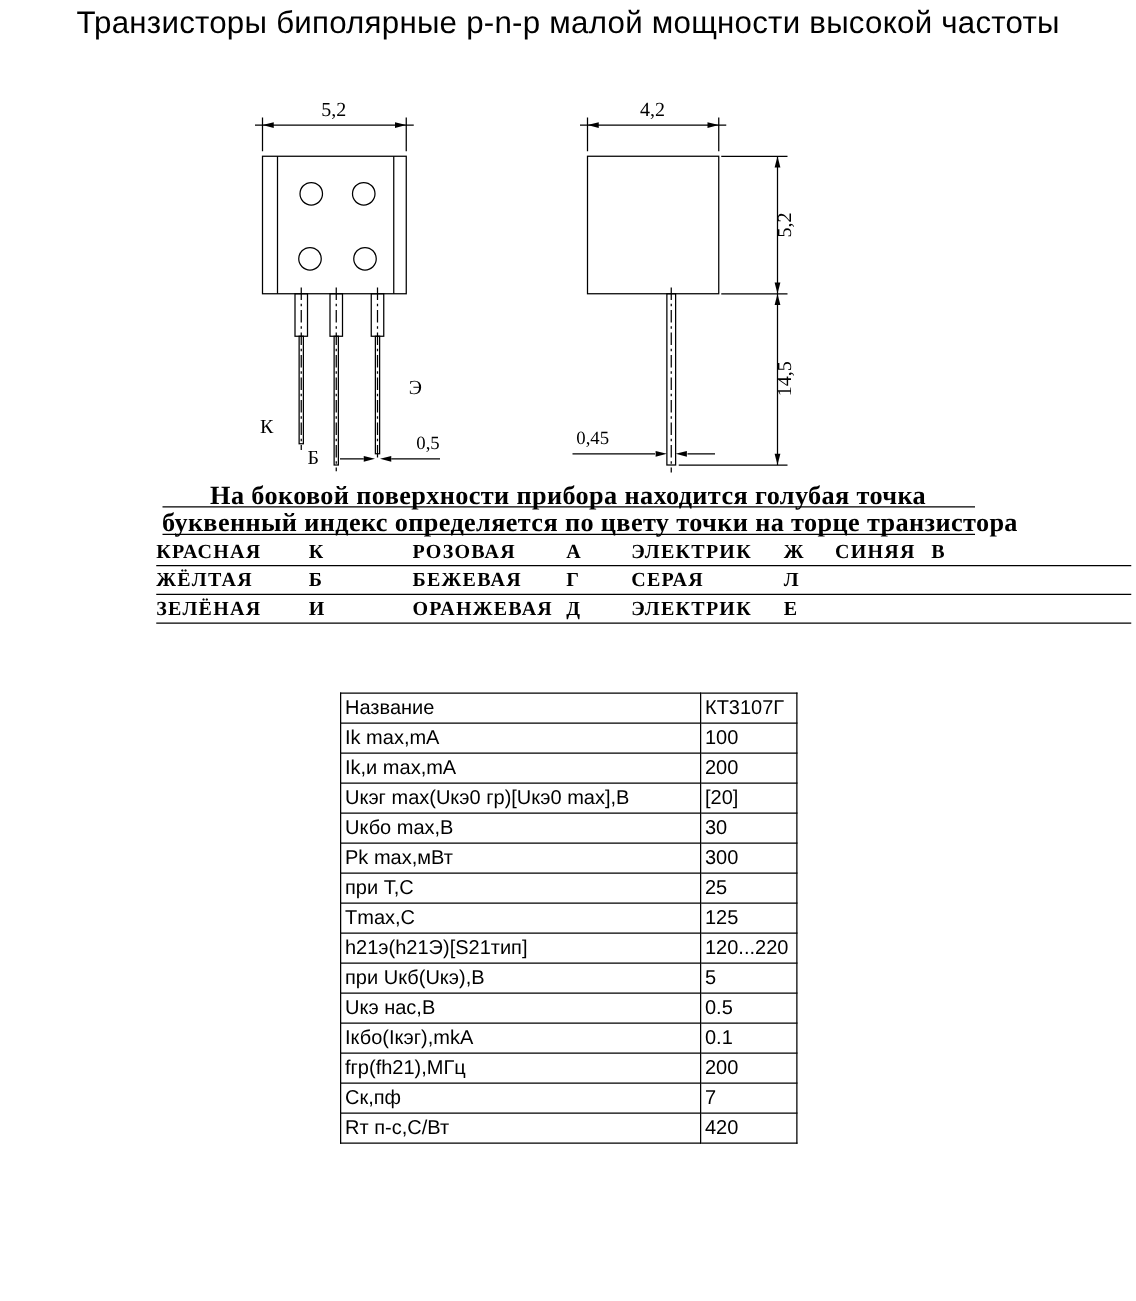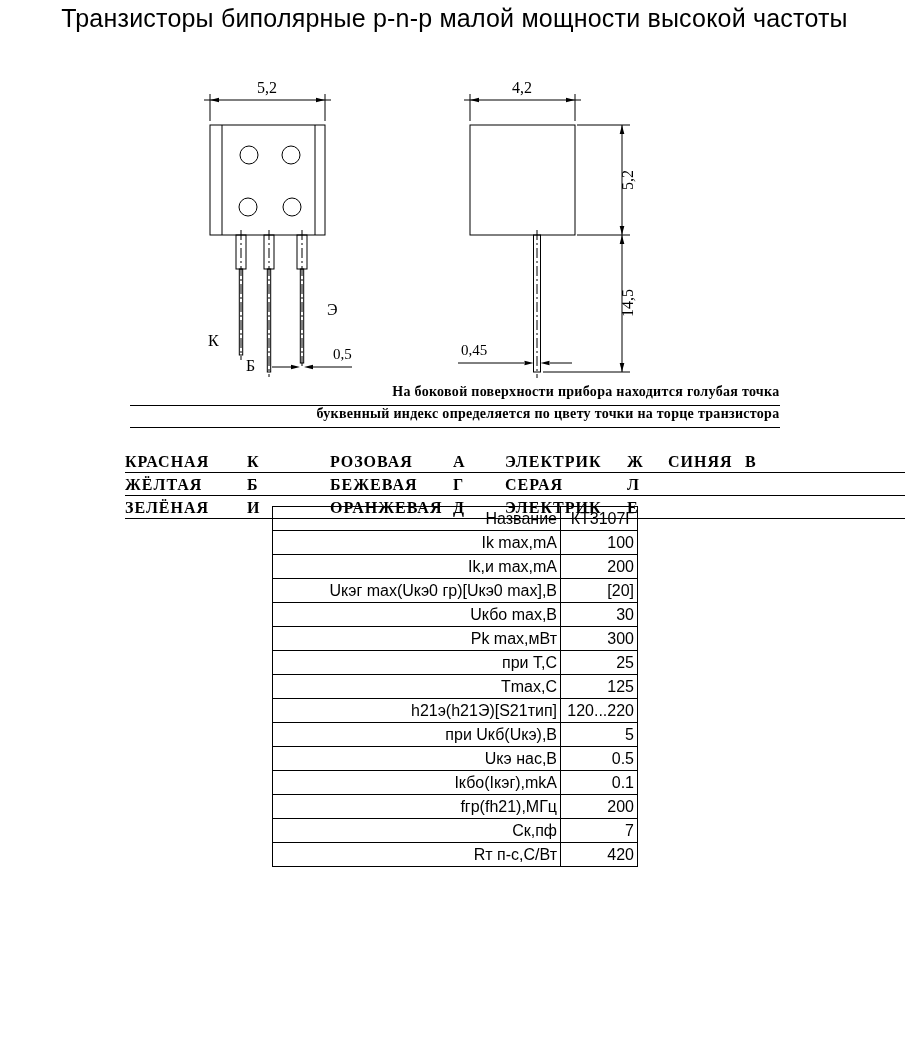--- a/index.html
+++ b/index.html
@@ -10,44 +10,44 @@
   }
   .title {
     position: absolute; top: 4px; left: 0; width: 100%;
     text-align: center; font-size: 25px; font-weight: 400; margin: 0;
     letter-spacing: 0.2px;
   }
   svg.drawings { position: absolute; top: 58px; left: 0; }
 
   .notes { position: absolute; top: 384px; left: 0; width: 100%; }
   .note {
-    width: 650px; margin: 0 auto; text-align: right;
+    width: 650px; margin: 0 auto; text-align: center;
     font-family: "Liberation Serif", serif; font-weight: bold;
-    font-size: 14px; letter-spacing: 0.3px;
+    font-size: 21px; letter-spacing: 0.3px;
     border-bottom: 1px solid #000; padding-bottom: 3px; height: 18px;
     white-space: nowrap;
   }
 
   .color-table {
-    position: absolute; top: 450px; left: 125px; width: 780px;
+    position: absolute; top: 430px; left: 125px; width: 780px;
     font-family: "Liberation Serif", serif; font-weight: bold;
     font-size: 16px; letter-spacing: 1px;
   }
   .cc-row {
     display: grid;
     grid-template-columns: 122px 83px 123px 52px 122px 41px 77px auto;
     border-bottom: 1px solid #000;
     height: 21px; align-items: center; padding-top: 1px;
     white-space: nowrap;
   }
   .cc-cell { display: block; overflow: visible; }
 
   .spec-table {
-    position: absolute; top: 506px; left: 272px;
-    border-collapse: collapse; font-size: 16px; text-align: right;
+    position: absolute; top: 554px; left: 272px;
+    border-collapse: collapse; font-size: 16px;
   }
   .spec-table td {
     border: 1px solid #000; height: 23px; padding: 0 3px;
     line-height: 1.1; white-space: nowrap; vertical-align: middle;
   }
   .param-cell { width: 281px; }
   .value-cell { width: 70px; }
 </style>
 </head>
 <body>

